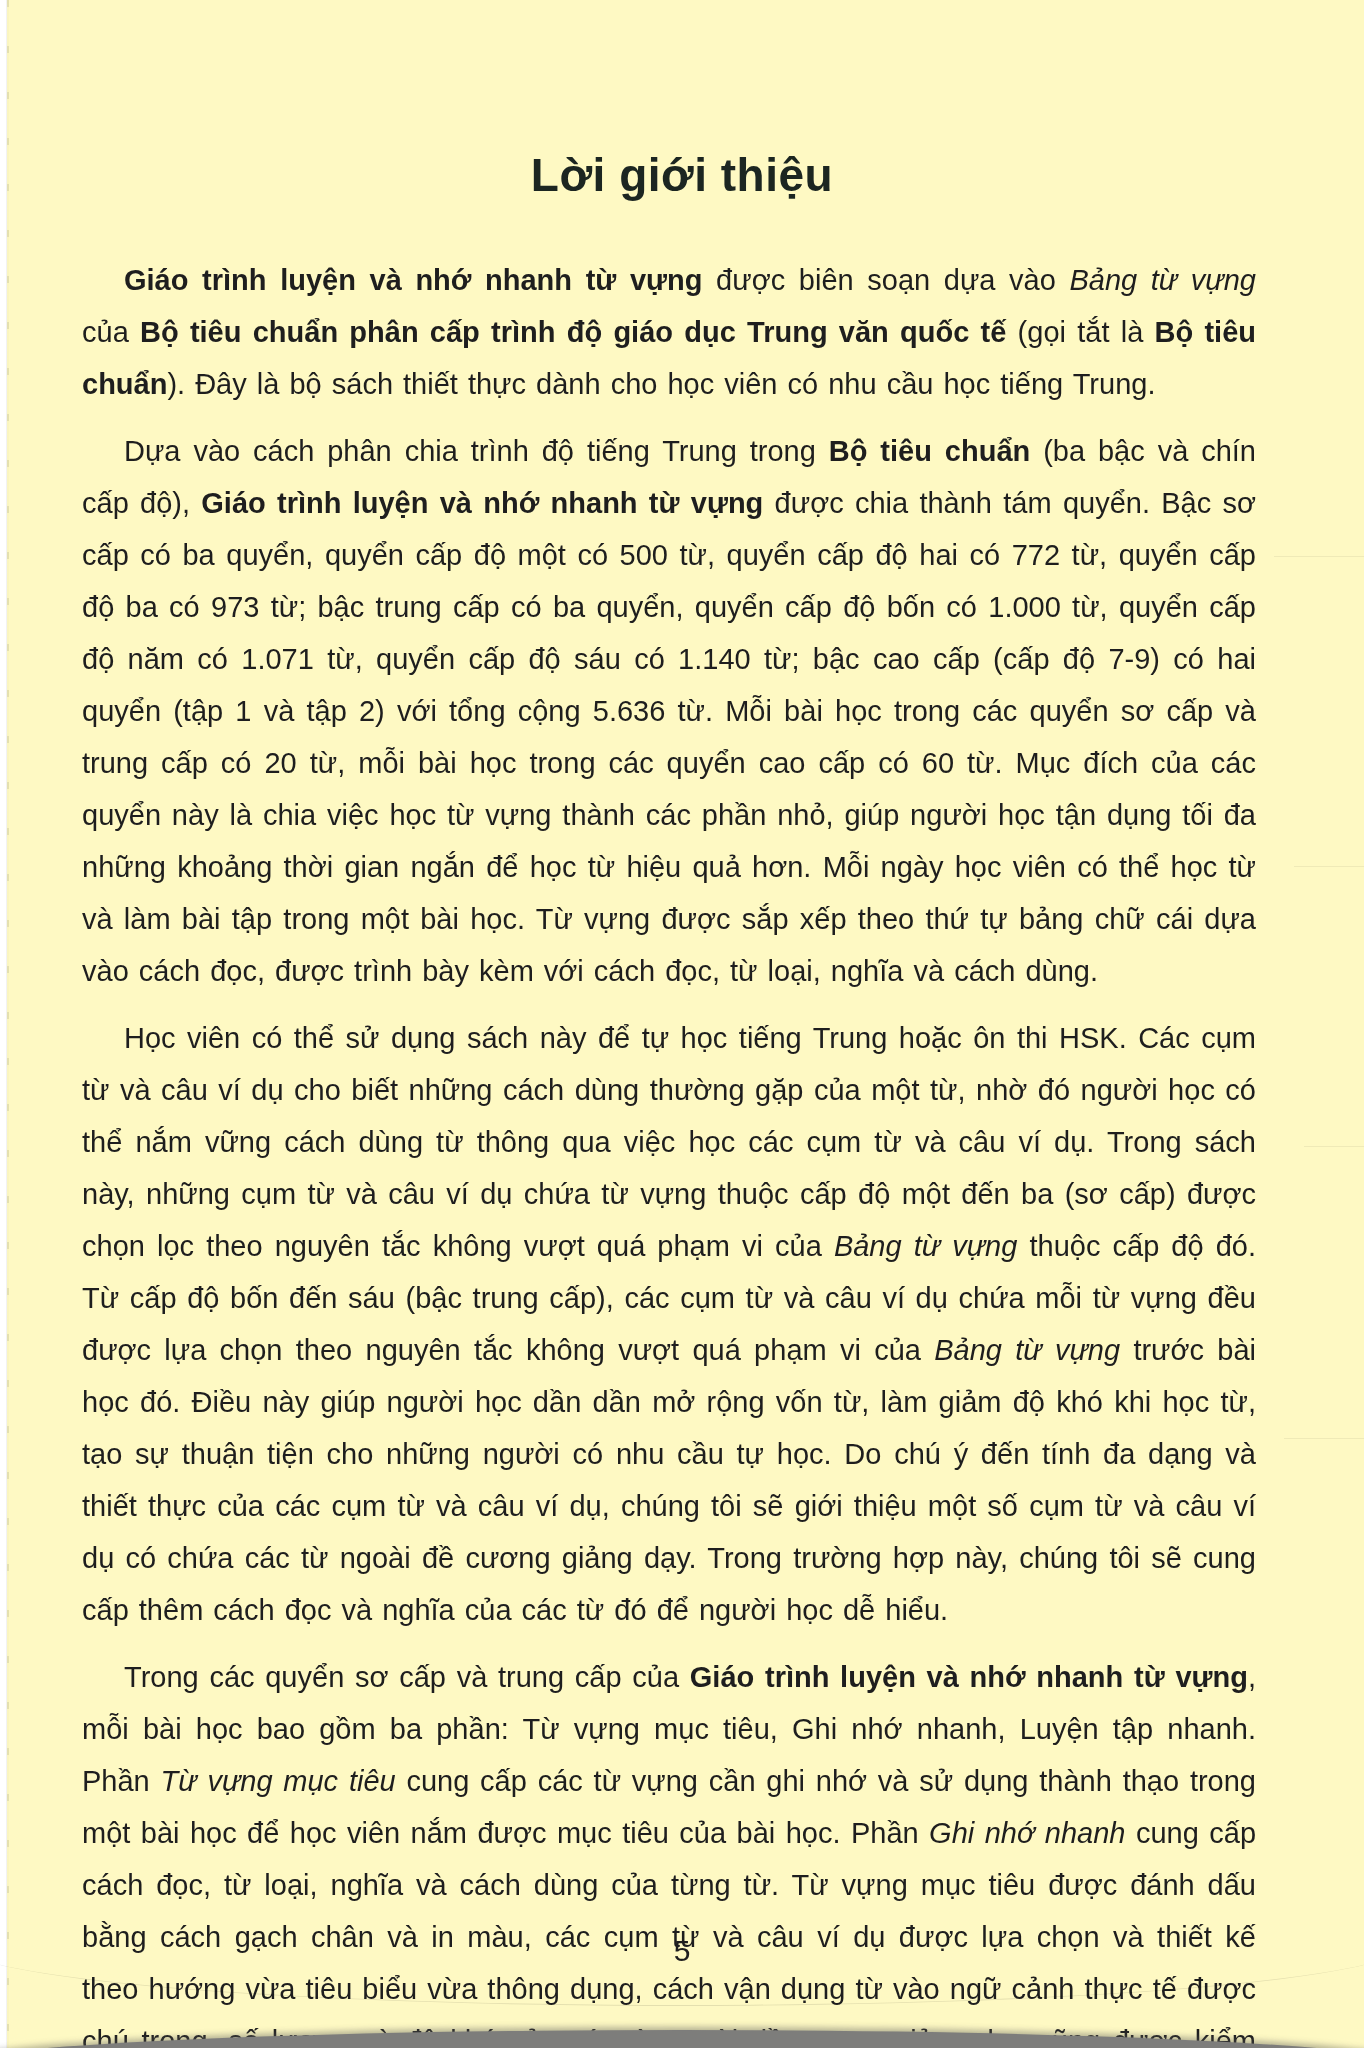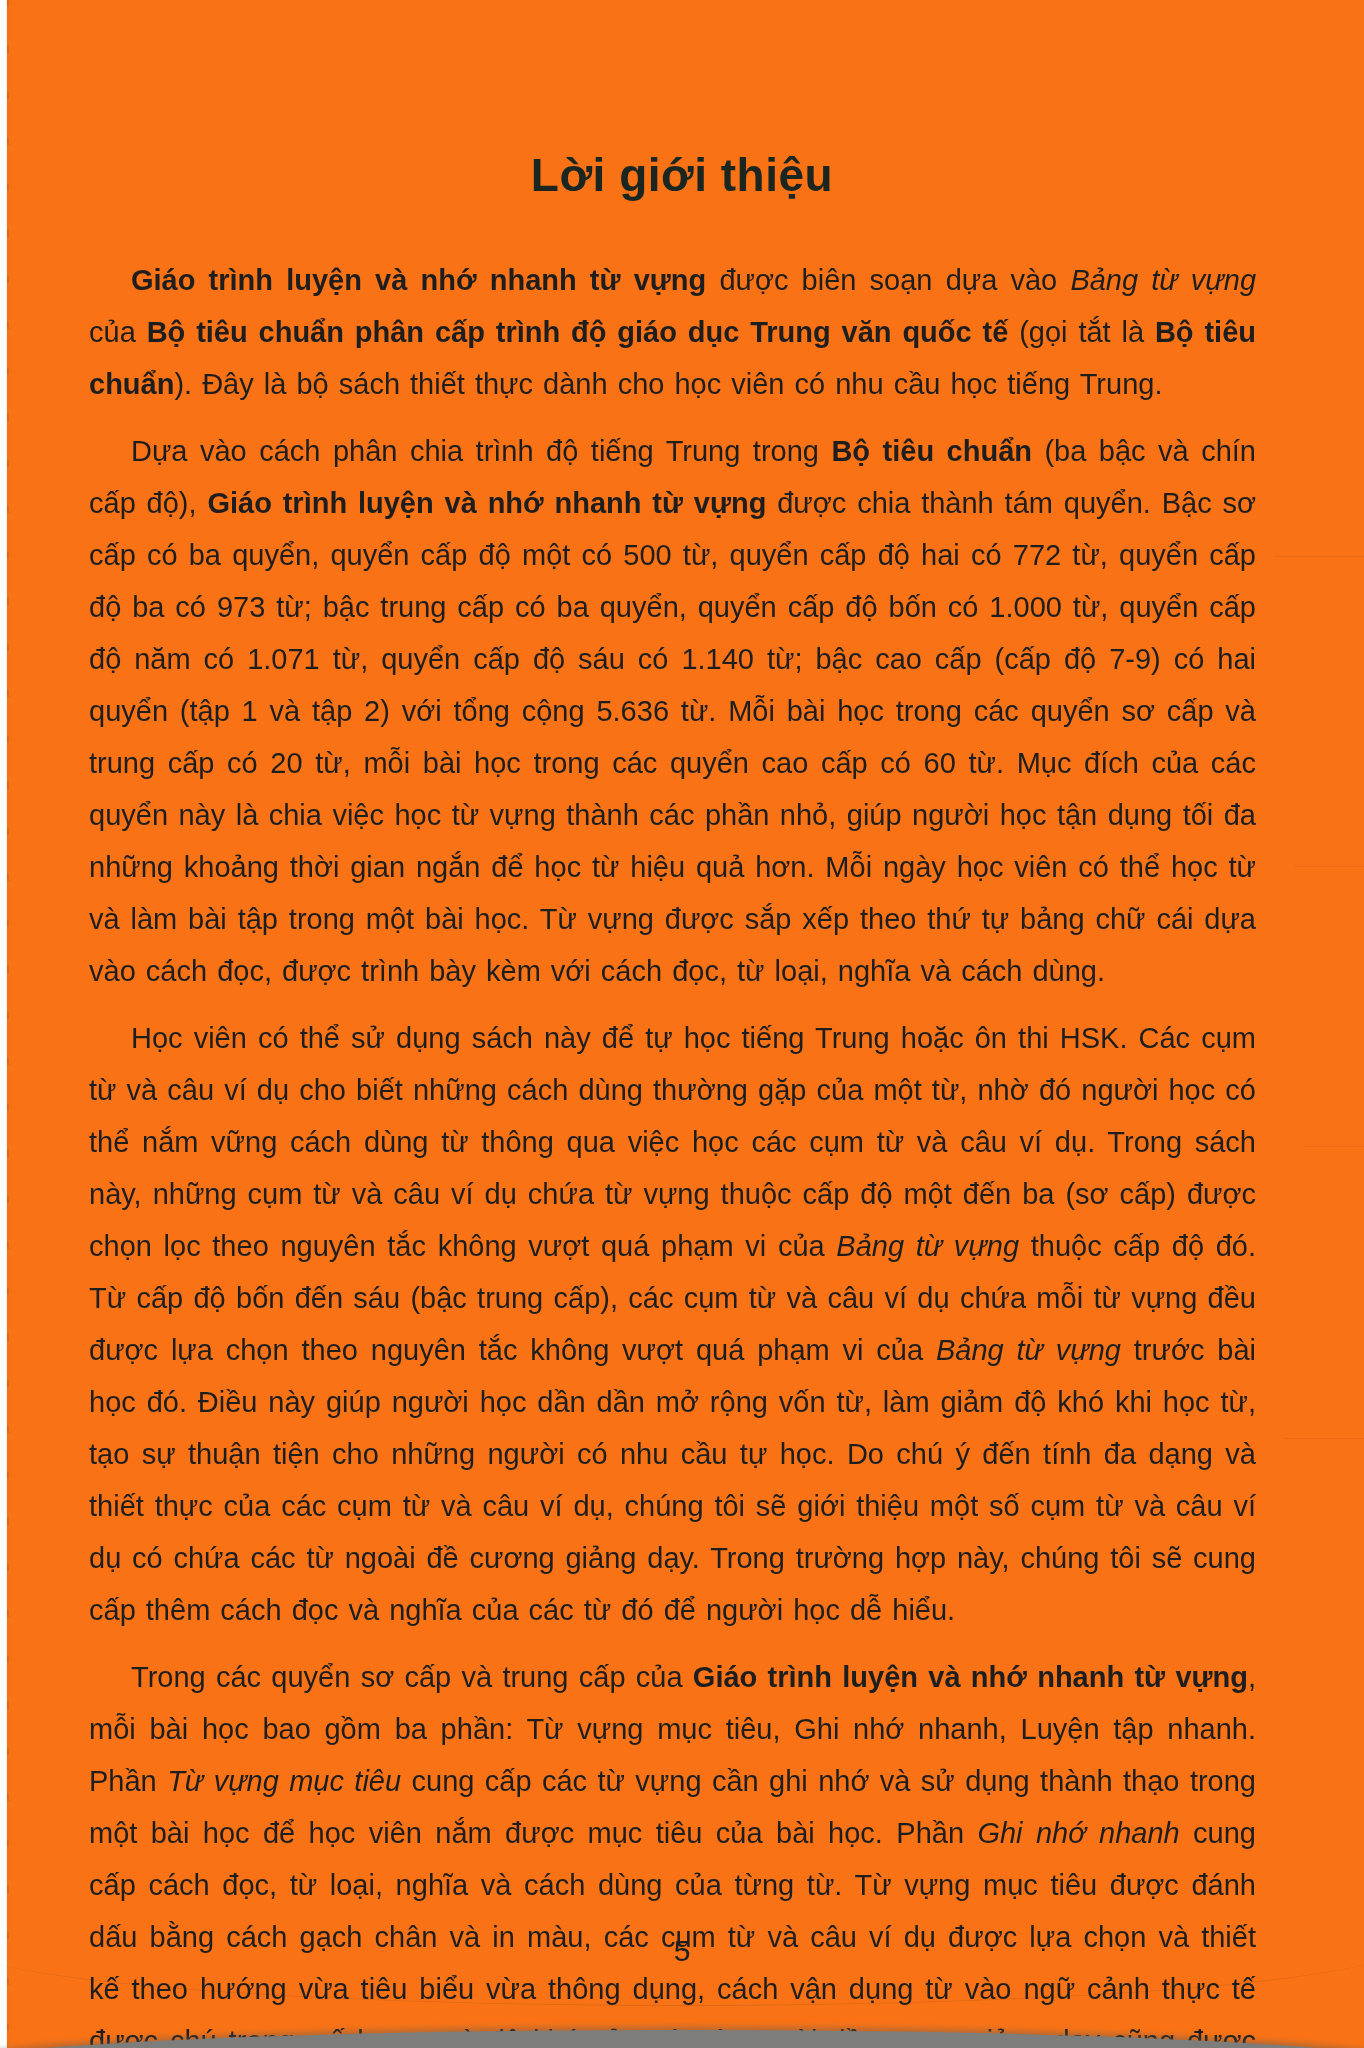--- a/index.html
+++ b/index.html
@@ -6,21 +6,21 @@
   html, body {
     margin: 0;
     padding: 0;
     background: #e8e8e6;
   }
   .page {
     position: relative;
     width: 1364px;
     height: 2048px;
     margin: 0 auto;
-    background: #f97316;
+    background: #fef9c3;
     overflow: hidden;
     font-family: "Liberation Sans", "DejaVu Sans", sans-serif;
     color: #1e1e1e;
   }
   
   .left-edge {
     position: absolute;
     left: 7px; top: 0; bottom: 0;
     width: 2px;
     background: repeating-linear-gradient(
@@ -79,21 +79,21 @@
     color: #1c2621;
   }
   .content {
     margin-top: 52px;
     padding-left: 82px;
     padding-right: 108px;
     text-align: justify;
     text-justify: inter-word;
   }
   .para {
-    margin: 0 0 15px 7px;
+    margin: 0 0 15px 0;
     font-size: 29px;
     line-height: 52px;
     text-indent: 42px;
     word-spacing: 2px;
   }
   .run-r { font-weight: normal; font-style: normal; }
   .run-b { font-weight: bold;   font-style: normal; }
   .run-i { font-weight: normal; font-style: italic; }
   .page-number {
     position: absolute;

